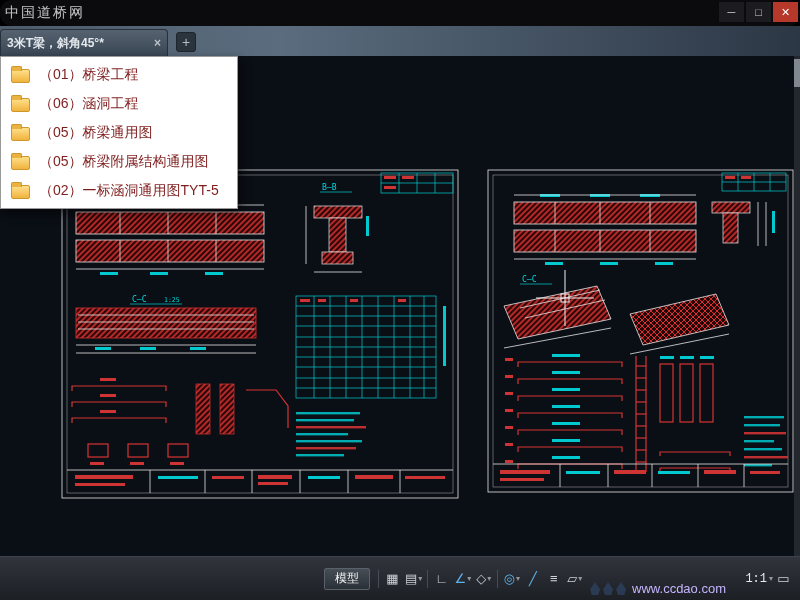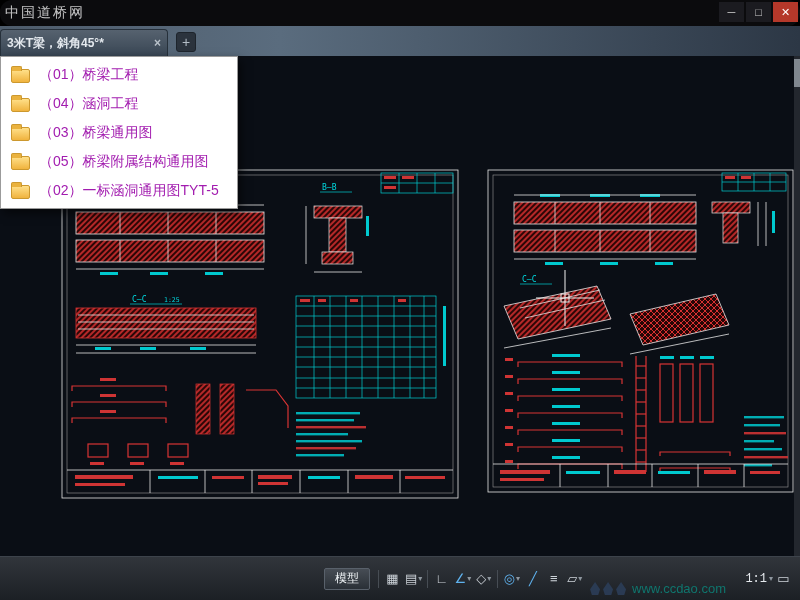--- a/index.html
+++ b/index.html
@@ -33,21 +33,21 @@
   .canvas { position:absolute; top:56px; left:0; width:800px; height:516px; background:#0a0e15; z-index:1;padding-left:27px; }
   .canvas svg { position:absolute; top:0; left:0; }
   svg text.cy { fill:#00d9df; font-size:8px; font-family:"DejaVu Sans Mono", monospace; }
   svg text.cy2 { fill:#00d9df; font-size:6.5px; font-family:"DejaVu Sans Mono", monospace; }
   .scrollbar { position:absolute; right:0; top:0; width:6px; height:516px; background:#23272e; }
   .scroll-thumb { width:6px; height:28px; background:#80878f; margin-top:3px; }
 
   
   .menu { position:absolute; top:56px; left:0; width:238px; background:#ffffff;
           border:1px solid #9b9b9b; box-shadow:3px 4px 9px rgba(0,0,0,.55); z-index:50; padding:3px 0; }
-  .menu-item { height:29px; display:flex; align-items:center; padding:0 8px; font-size:14px; color:#a21caf; }
+  .menu-item { height:29px; display:flex; align-items:center; padding:0 8px; font-size:14px; color:#7f1d1d; }
   .folder-icon { width:19px; height:14px; margin:2px 9px 0 2px; position:relative; flex:none;
                  background:linear-gradient(180deg,#ffe08a,#f0b33e); border:1px solid #cc982e; border-radius:2px; }
   .folder-icon::before { content:""; position:absolute; top:-4px; left:-1px; width:9px; height:4px;
                  background:#eab23e; border:1px solid #cc982e; border-bottom:none; border-radius:2px 2px 0 0; }
 
   
   .statusbar { position:absolute; bottom:0; left:0; width:800px; height:44px;
                background:linear-gradient(#31353b,#1c2025); border-top:1px solid #3d434b;
                display:flex; align-items:center; z-index:40; font-size:12px; color:#c9ced4;justify-content:space-between; }
   .sb-spacer { width:324px; flex:none; }
@@ -59,21 +59,21 @@
             justify-content:center; color:#cdd3d9; font-size:13px; border-radius:2px; }
   .sb-btn.active { color:#5fb2ee; }
   .sb-caret { font-size:8px; color:#8e969e; margin-left:1px; }
   .sb-flex { flex:1; }
   .sb-scale { color:#e6eaee; margin:0 1px 0 12px;font-family:Liberation Mono, monospace; }
   .sb-watermark { position:absolute; right:74px; bottom:4px; display:flex; align-items:center;
                   gap:3px; pointer-events:none; z-index:45; }
   .wm-logo { display:flex; gap:3px; margin-right:3px; }
   .wm-flame { width:10px; height:13px; background:#2b3c55;
               clip-path:polygon(50% 0, 100% 55%, 82% 100%, 18% 100%, 0 55%); opacity:.95; }
-  .wm-text { color:#0f766e; font-size:13px; }
+  .wm-text { color:#c4b5fd; font-size:13px; }
 </style>
 </head>
 <body>
 
 <div class="titlebar">
   <span class="tb-watermark">中国道桥网</span>
   <div class="win-controls">
     <button class="win-btn">─</button>
     <button class="win-btn">□</button>
     <button class="win-btn close">✕</button>
@@ -362,25 +362,25 @@
   </div>
 </div>
 
 <div class="menu">
   <div class="menu-item">
     <span class="folder-icon"></span>
     <span>（01）桥梁工程</span>
   </div>
   <div class="menu-item">
     <span class="folder-icon"></span>
-    <span>（04）涵洞工程</span>
+    <span>（06）涵洞工程</span>
   </div>
   <div class="menu-item">
     <span class="folder-icon"></span>
-    <span>（03）桥梁通用图</span>
+    <span>（05）桥梁通用图</span>
   </div>
   <div class="menu-item">
     <span class="folder-icon"></span>
     <span>（05）桥梁附属结构通用图</span>
   </div>
   <div class="menu-item">
     <span class="folder-icon"></span>
     <span>（02）一标涵洞通用图TYT-5</span>
   </div>
 </div>

